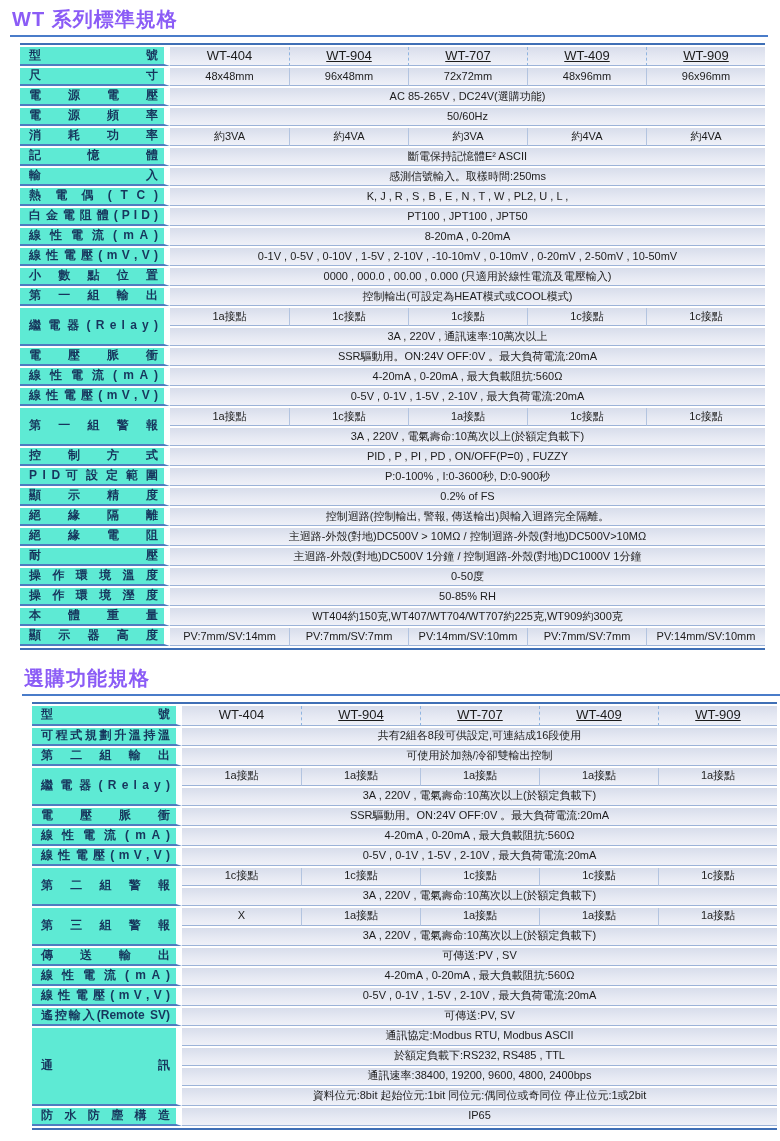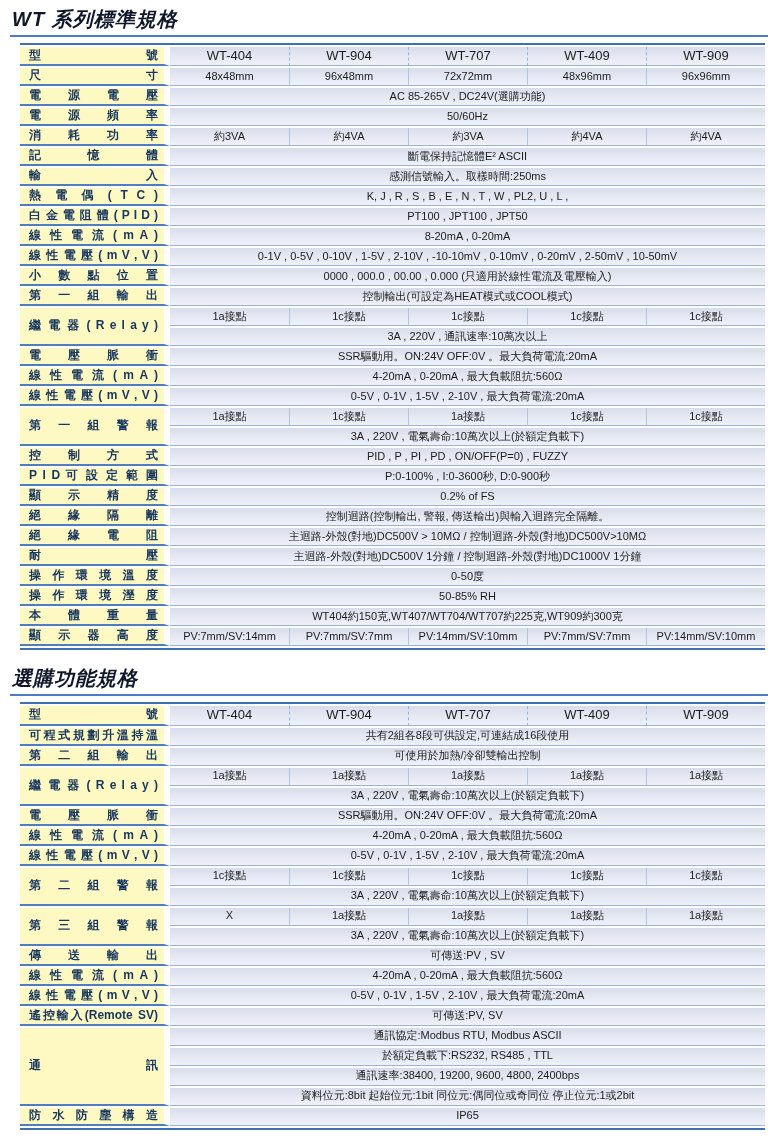--- a/index.html
+++ b/index.html
@@ -3,52 +3,52 @@
 <meta charset="utf-8">
 <style>
   html,body{margin:0;padding:0;}
   body{
     width:780px;height:1141px;background:#ffffff;
     font-family:"Liberation Sans","DejaVu Sans",sans-serif;
     overflow:hidden;
   }
   .section{margin:0;}
   .sec-title{
-    color:#0f172a;font-size:20px;font-weight:600;
-    margin:7px 0 4px 12px;letter-spacing:1px;line-height:1.2;font-style:italic;
+    color:#8b5cf6;font-size:20px;font-weight:600;
+    margin:7px 0 4px 12px;letter-spacing:1px;line-height:1.2;
   }
   .title-rule{height:2px;background:#4a7cc9;margin-left:10px;width:758px;}
   .twrap{
     margin:6px 0 0 20px;width:745px;
     border-top:2px solid #3f6fb5;border-bottom:2px solid #3f6fb5;
   }
   table.spec{
     width:100%;border-collapse:separate;border-spacing:0 2px;table-layout:fixed;
   }
   table.spec col.c-label{width:150px;}
   table.spec th{
-    background:#fef9c3;
+    background:#5eead4;
     border-bottom:2px solid #4f7dc0;
     border-right:6px solid #ffffff;
     color:#17365d;font-size:12px;font-weight:bold;
     text-align:justify;text-align-last:justify;
     padding:0 6px 1px 9px;vertical-align:middle;line-height:1.25;
     white-space:normal;
   }
   table.spec td{
     background:linear-gradient(180deg,#d8ddeb 0%,#e6e9f3 55%,#eff1f8 100%);
     border-bottom:1px solid #9cb3d8;
     color:#1c1c1c;font-size:11px;text-align:center;
     height:15px;padding:1px 3px;line-height:1.25;
     overflow:hidden;white-space:nowrap;
   }
   table.spec td + td{border-left:1px solid #b3c4e0;}
   table.spec tr.hdr td{font-size:13px;}
-  table.spec tr.hdr td + td{border-left:1px dashed #8fb4e0;}
-  .sec2{margin-top:16px;}
+  table.spec tr.hdr td + td{border-left:1px dashed #8fb4e0;text-decoration:underline;}
+  .sec2{margin-top:16px;margin-left:12px;}
 </style>
 </head>
 <body>
 
 <div class="section">
   <div class="sec-title">WT 系列標準規格</div>
   <div class="title-rule"></div>
   <div class="twrap">
     <table class="spec">
       <colgroup>

